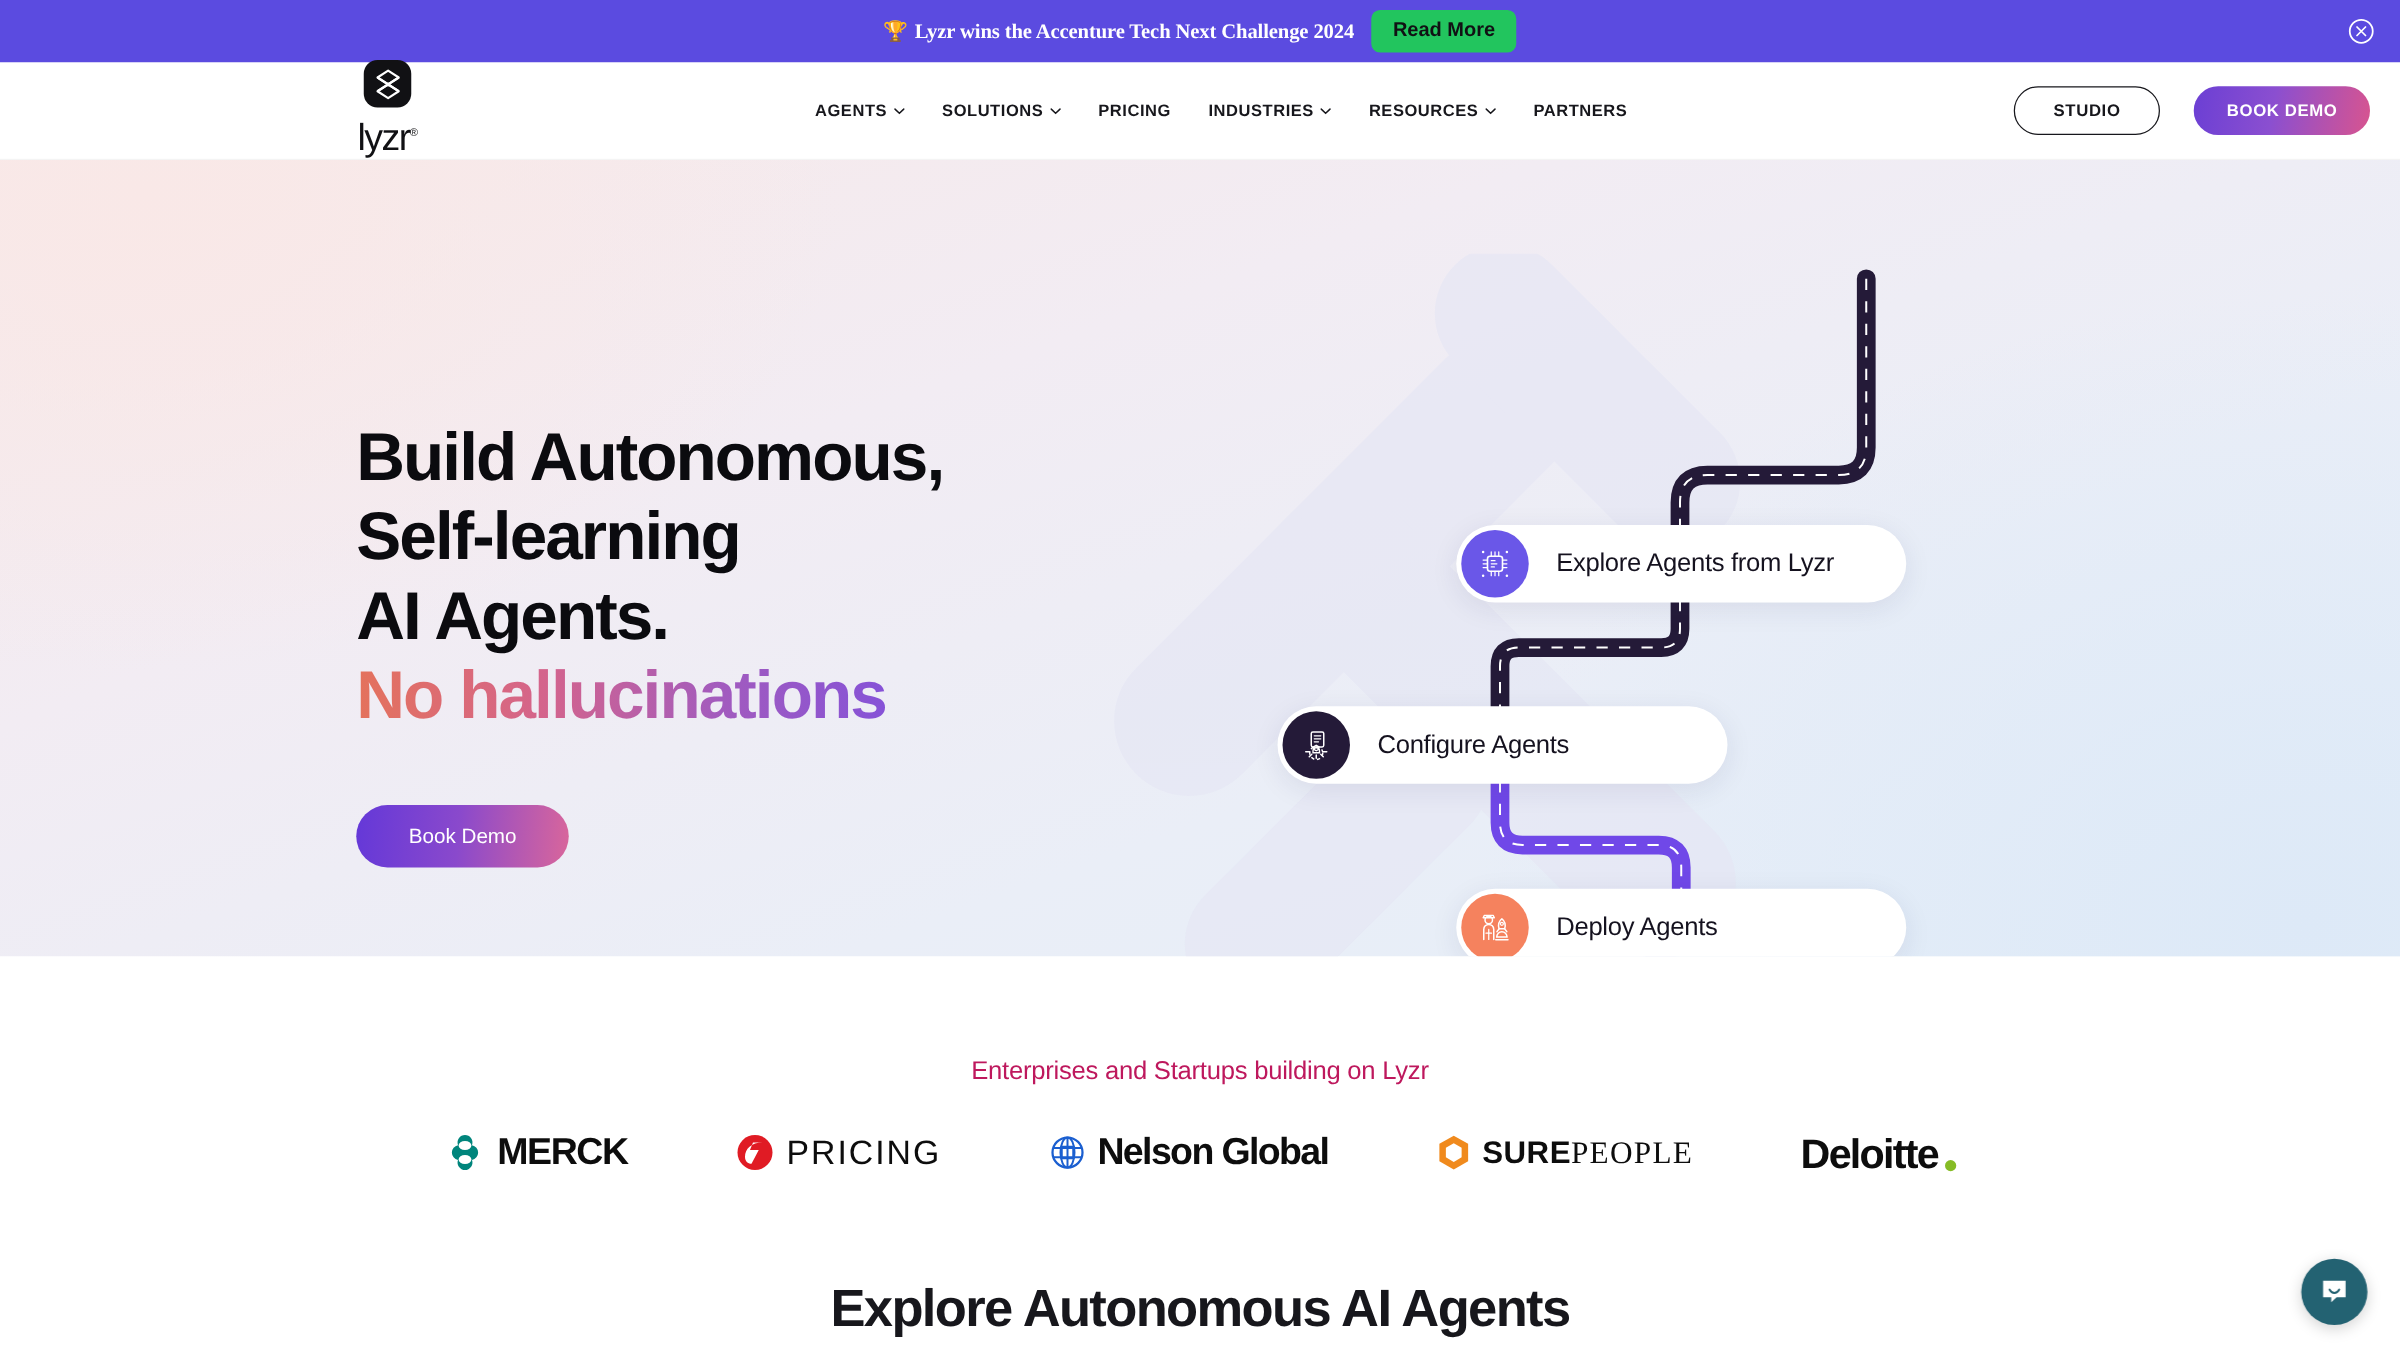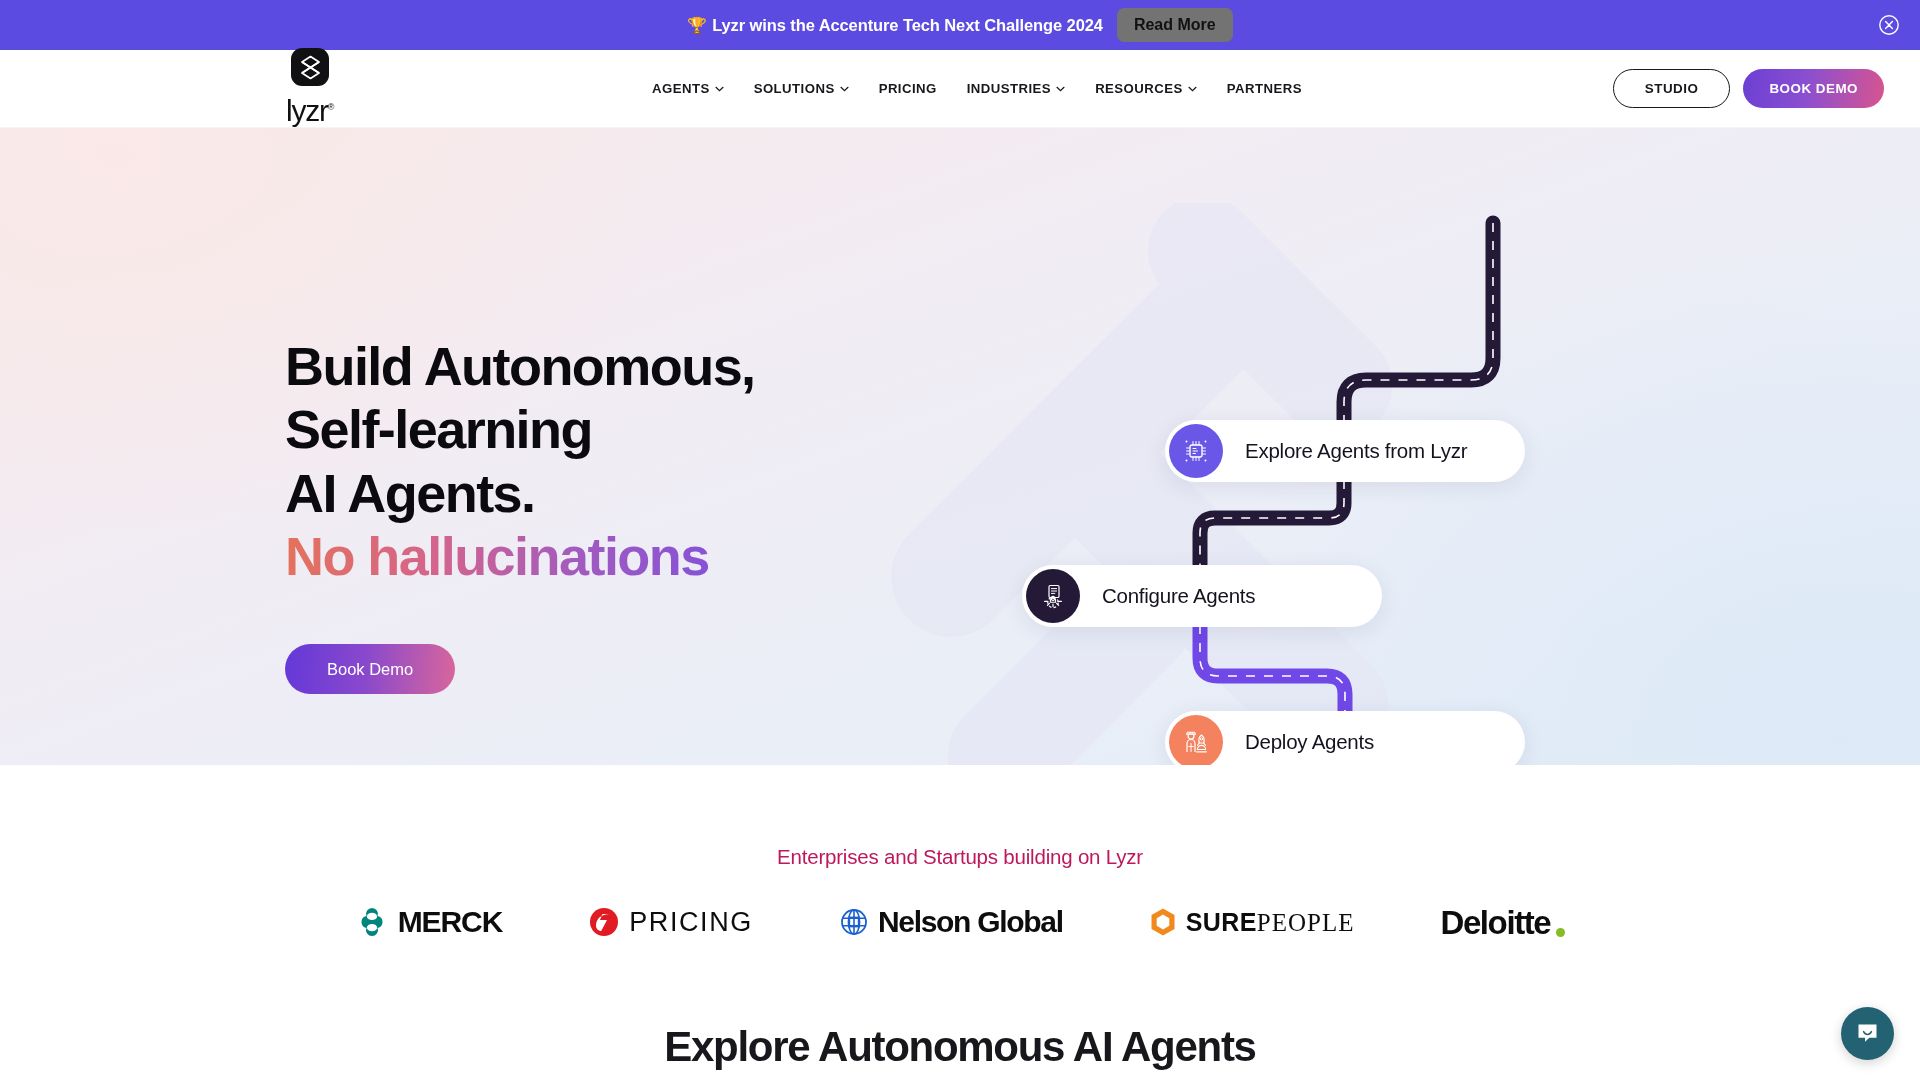--- a/index.html
+++ b/index.html
@@ -19,24 +19,25 @@
     align-items:center;
     justify-content:center;
     gap:14px;
   }
   .banner-text {
     color:#ffffff;
     font-size:16.5px;
     font-weight:700;
     letter-spacing:-0.1px;
     white-space:nowrap;
+    font-family:Liberation Serif, serif;
   }
   .banner-emoji { font-size:16px; margin-right:5px; }
   .banner-btn {
-    background:#737373;
+    background:#22c55e;
     color:#111114;
     border:none;
     border-radius:7px;
     font-family:inherit;
     font-size:16px;
     font-weight:700;
     padding:9px 17px;
     cursor:pointer;
     line-height:1;
   }
@@ -94,24 +95,24 @@
     font-weight:600;
     letter-spacing:0.45px;
     color:#17171c;
     cursor:pointer;
     white-space:nowrap;
   }
   .chev { display:block; }
 
   .header-actions {
     position:absolute;
-    right:36px;
-    display:flex;
-    align-items:center;
-    gap:13px;
+    right:24px;
+    display:flex;
+    align-items:center;
+    gap:27px;
   }
   .btn-studio {
     border:1.4px solid #17171c;
     background:transparent;
     border-radius:40px;
     padding:12px 31px;
     font-family:inherit;
     font-size:13.4px;
     font-weight:700;
     letter-spacing:0.5px;

